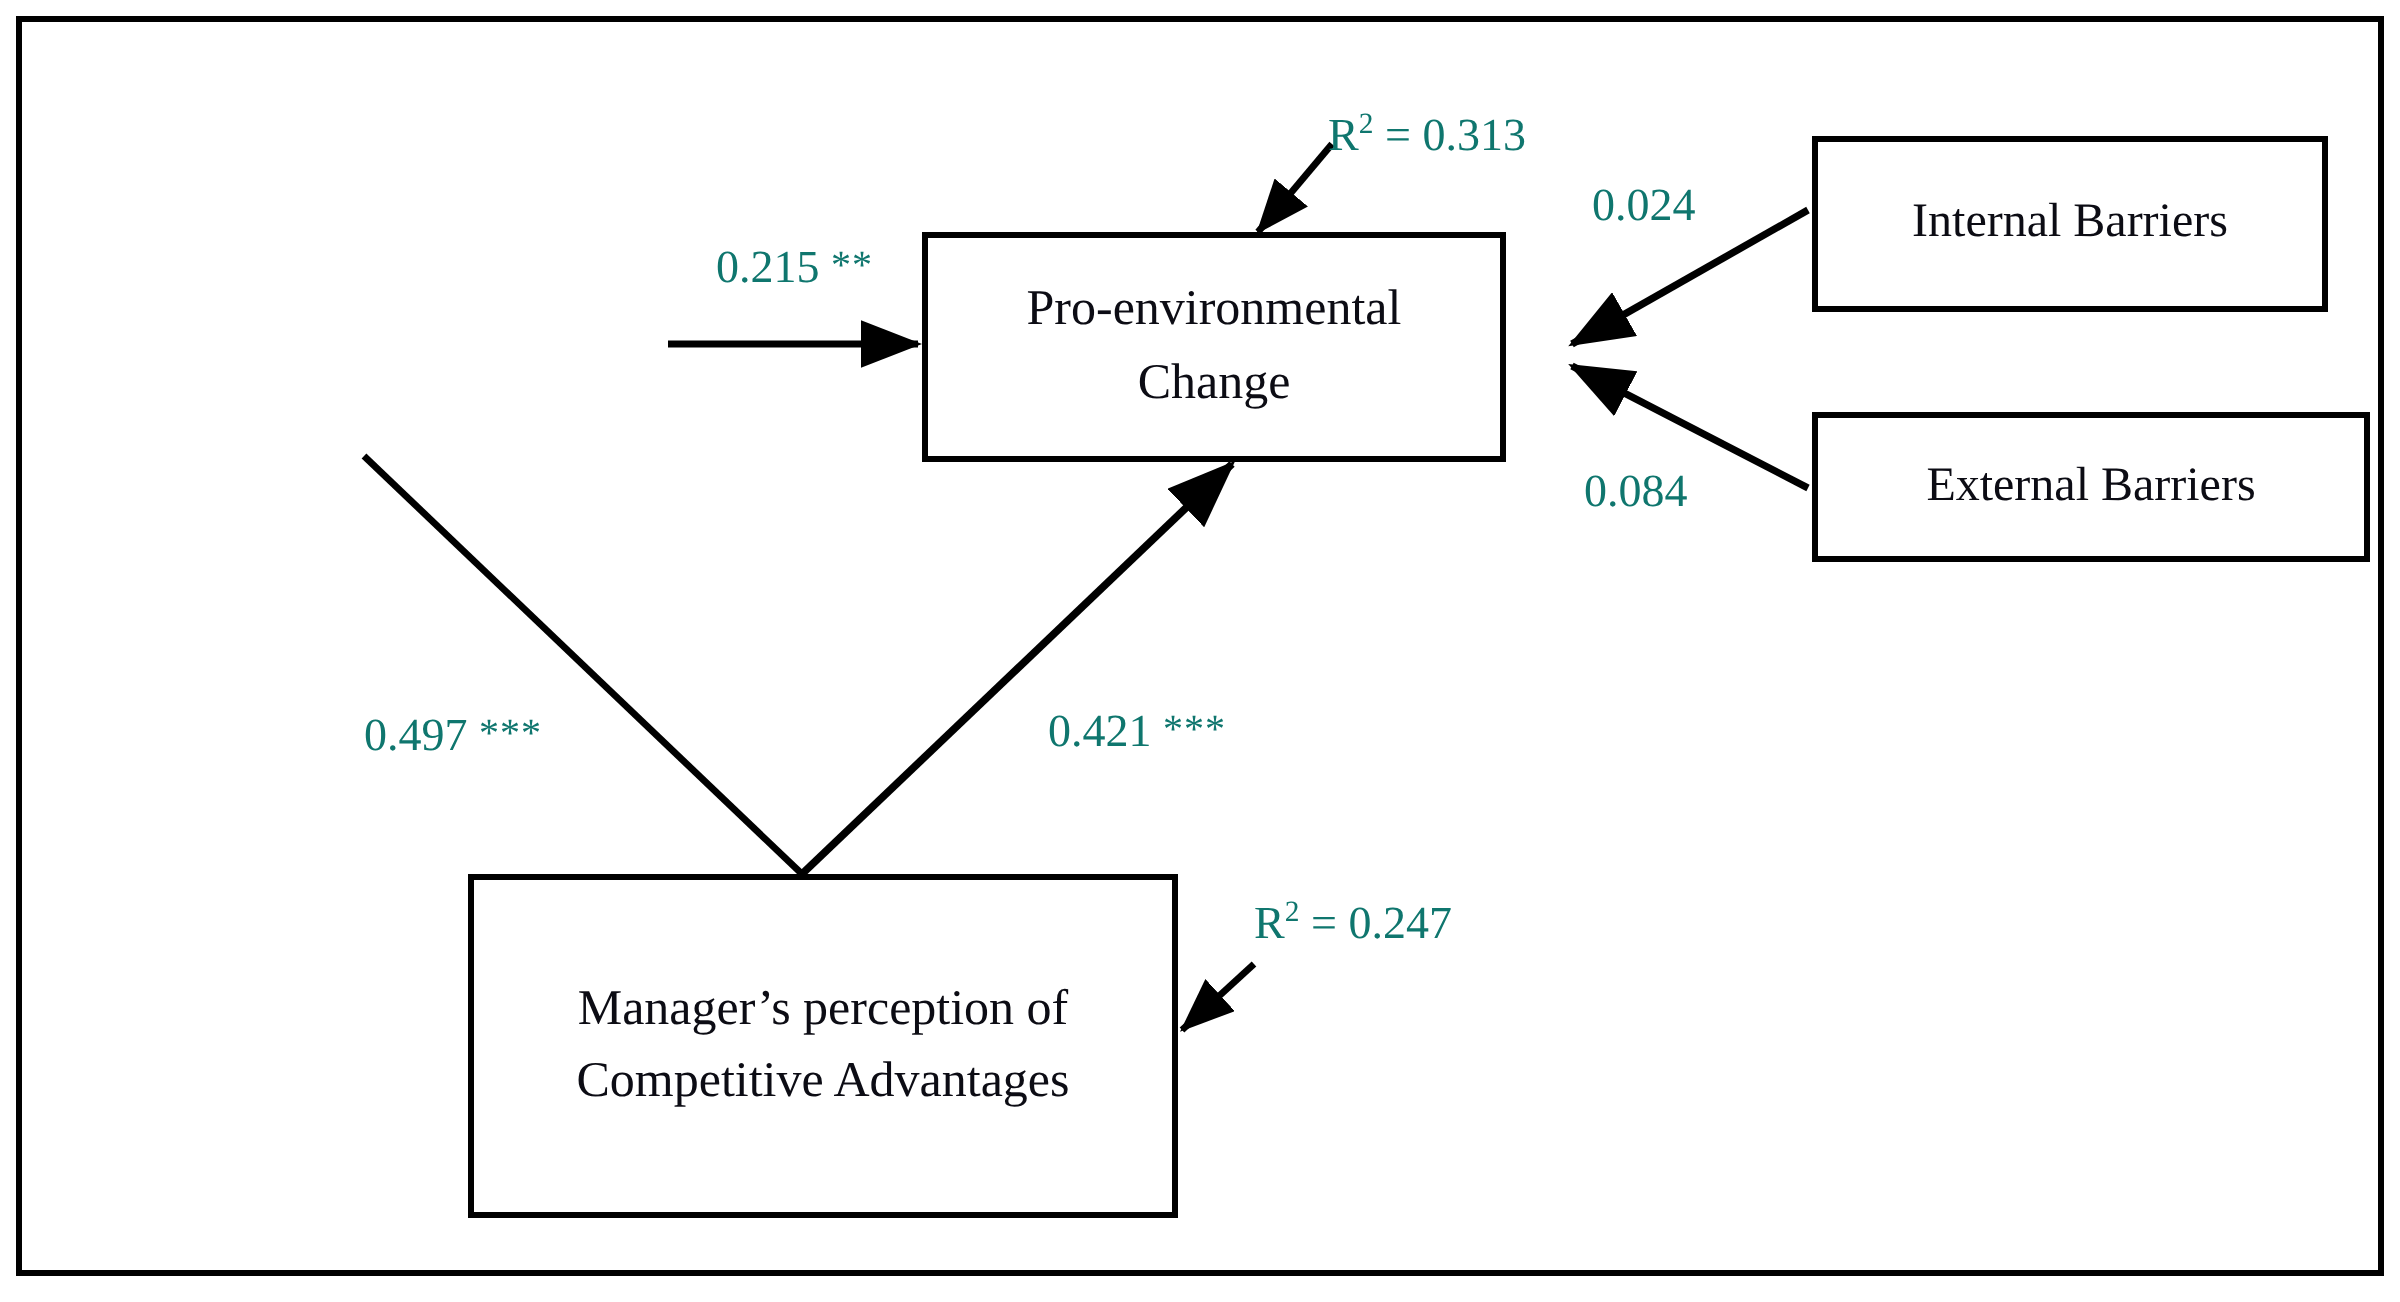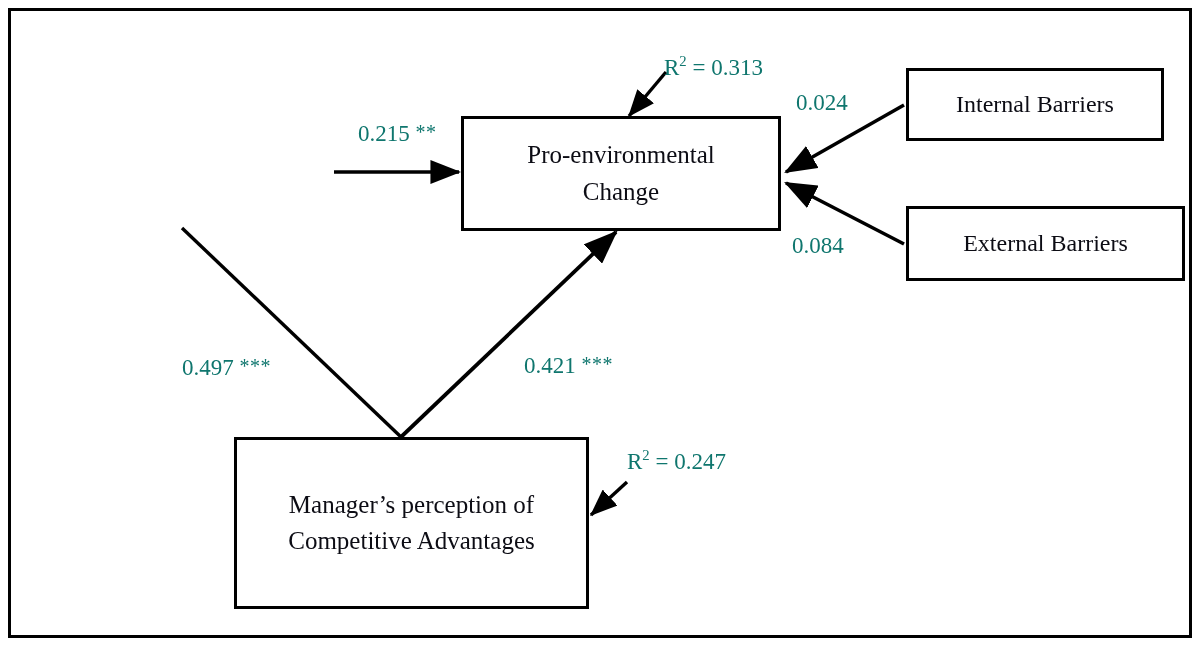--- a/index.html
+++ b/index.html
@@ -55,25 +55,25 @@
   }
   .node-box .node-line {
     display: block;
     white-space: nowrap;
   }
   #node-stakeholder-pressure {
     left: 28px;  top: 117px;  width: 306px; height: 111px;
     font-size: 25px;
   }
   #node-pro-environmental-change {
-    left: 461px; top: 116px;  width: 320px; height: 115px;
+    left: 461px; top: 116px;  width: 292px; height: 115px;
     font-size: 25px;
   }
   #node-internal-barriers {
-    left: 906px; top: 68px;   width: 258px; height: 73px;
+    left: 906px; top: 68px;   width: 258px; height: 88px;
     font-size: 24px;
     text-align: right;
   }
   #node-external-barriers {
     left: 906px; top: 206px;  width: 279px; height: 75px;
     font-size: 24px;
   }
   #node-manager-perception {
     left: 234px; top: 437px;  width: 355px; height: 172px;
     font-size: 25px;

